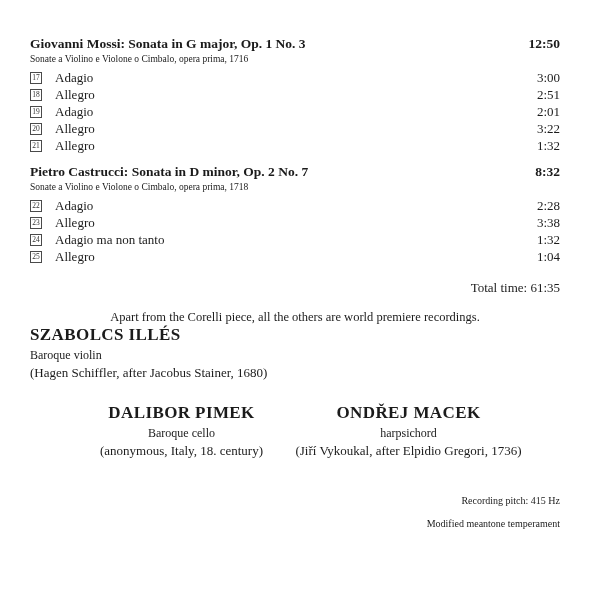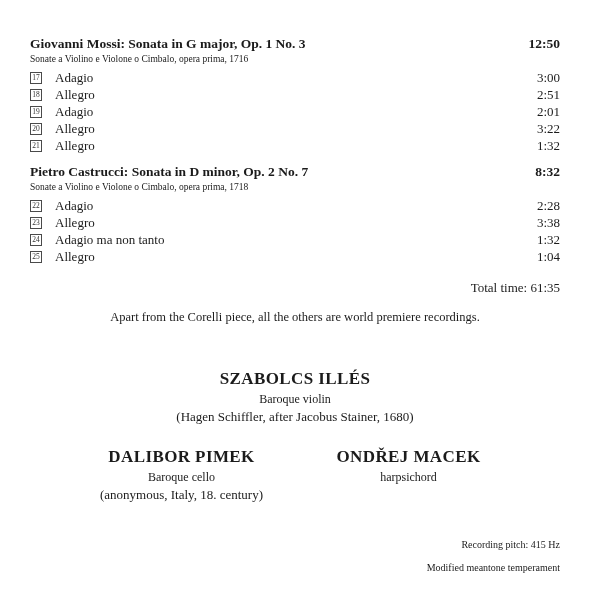--- a/index.html
+++ b/index.html
@@ -24,21 +24,21 @@
     border:1px solid #4a4a4a;
     font-size:7.5px; line-height:10px;
     display:flex; align-items:center; justify-content:center;
     margin-right:13px; color:#333;
   }
   .track-name { flex:1; }
   .track-time { text-align:right; }
   .section-2 { margin-top:10px; }
   .total { text-align:right; font-size:13px; margin-top:15px; }
   .note { text-align:center; font-size:12.5px; margin-top:14px; }
-  .performer-primary { text-align:center; margin-top:44px; }
+  .performer-primary { }
   .p-name { font-weight:bold; font-size:17px; letter-spacing:0.4px; line-height:20px; }
   .p-inst { font-size:12px; margin-top:4px; line-height:13px; }
   .p-detail { font-size:13px; margin-top:4px; line-height:14px; }
   .performer-row { width:454px; margin:23px auto 16px; display:flex; }
   .performer-col { flex:1; text-align:center; }
   .footer { text-align:right; margin-top:37px; font-size:10px; }
   .footer-line + .footer-line { margin-top:12px; }
 </style>
 </head>
 <body>
@@ -120,20 +120,21 @@
 
   <div class="performer-row">
     <div class="performer-col">
       <div class="p-name">DALIBOR PIMEK</div>
       <div class="p-inst">Baroque cello</div>
       <div class="p-detail">(anonymous, Italy, 18. century)</div>
     </div>
     <div class="performer-col">
       <div class="p-name">ONDŘEJ MACEK</div>
       <div class="p-inst">harpsichord</div>
+      <div class="p-detail">(Jiří Vykoukal, after Elpidio Gregori, 1736)</div>
     </div>
   </div>
 
   <div class="footer">
     <div class="footer-line">Recording pitch: 415 Hz</div>
     <div class="footer-line">Modified meantone temperament</div>
   </div>
 
 </div>
 

